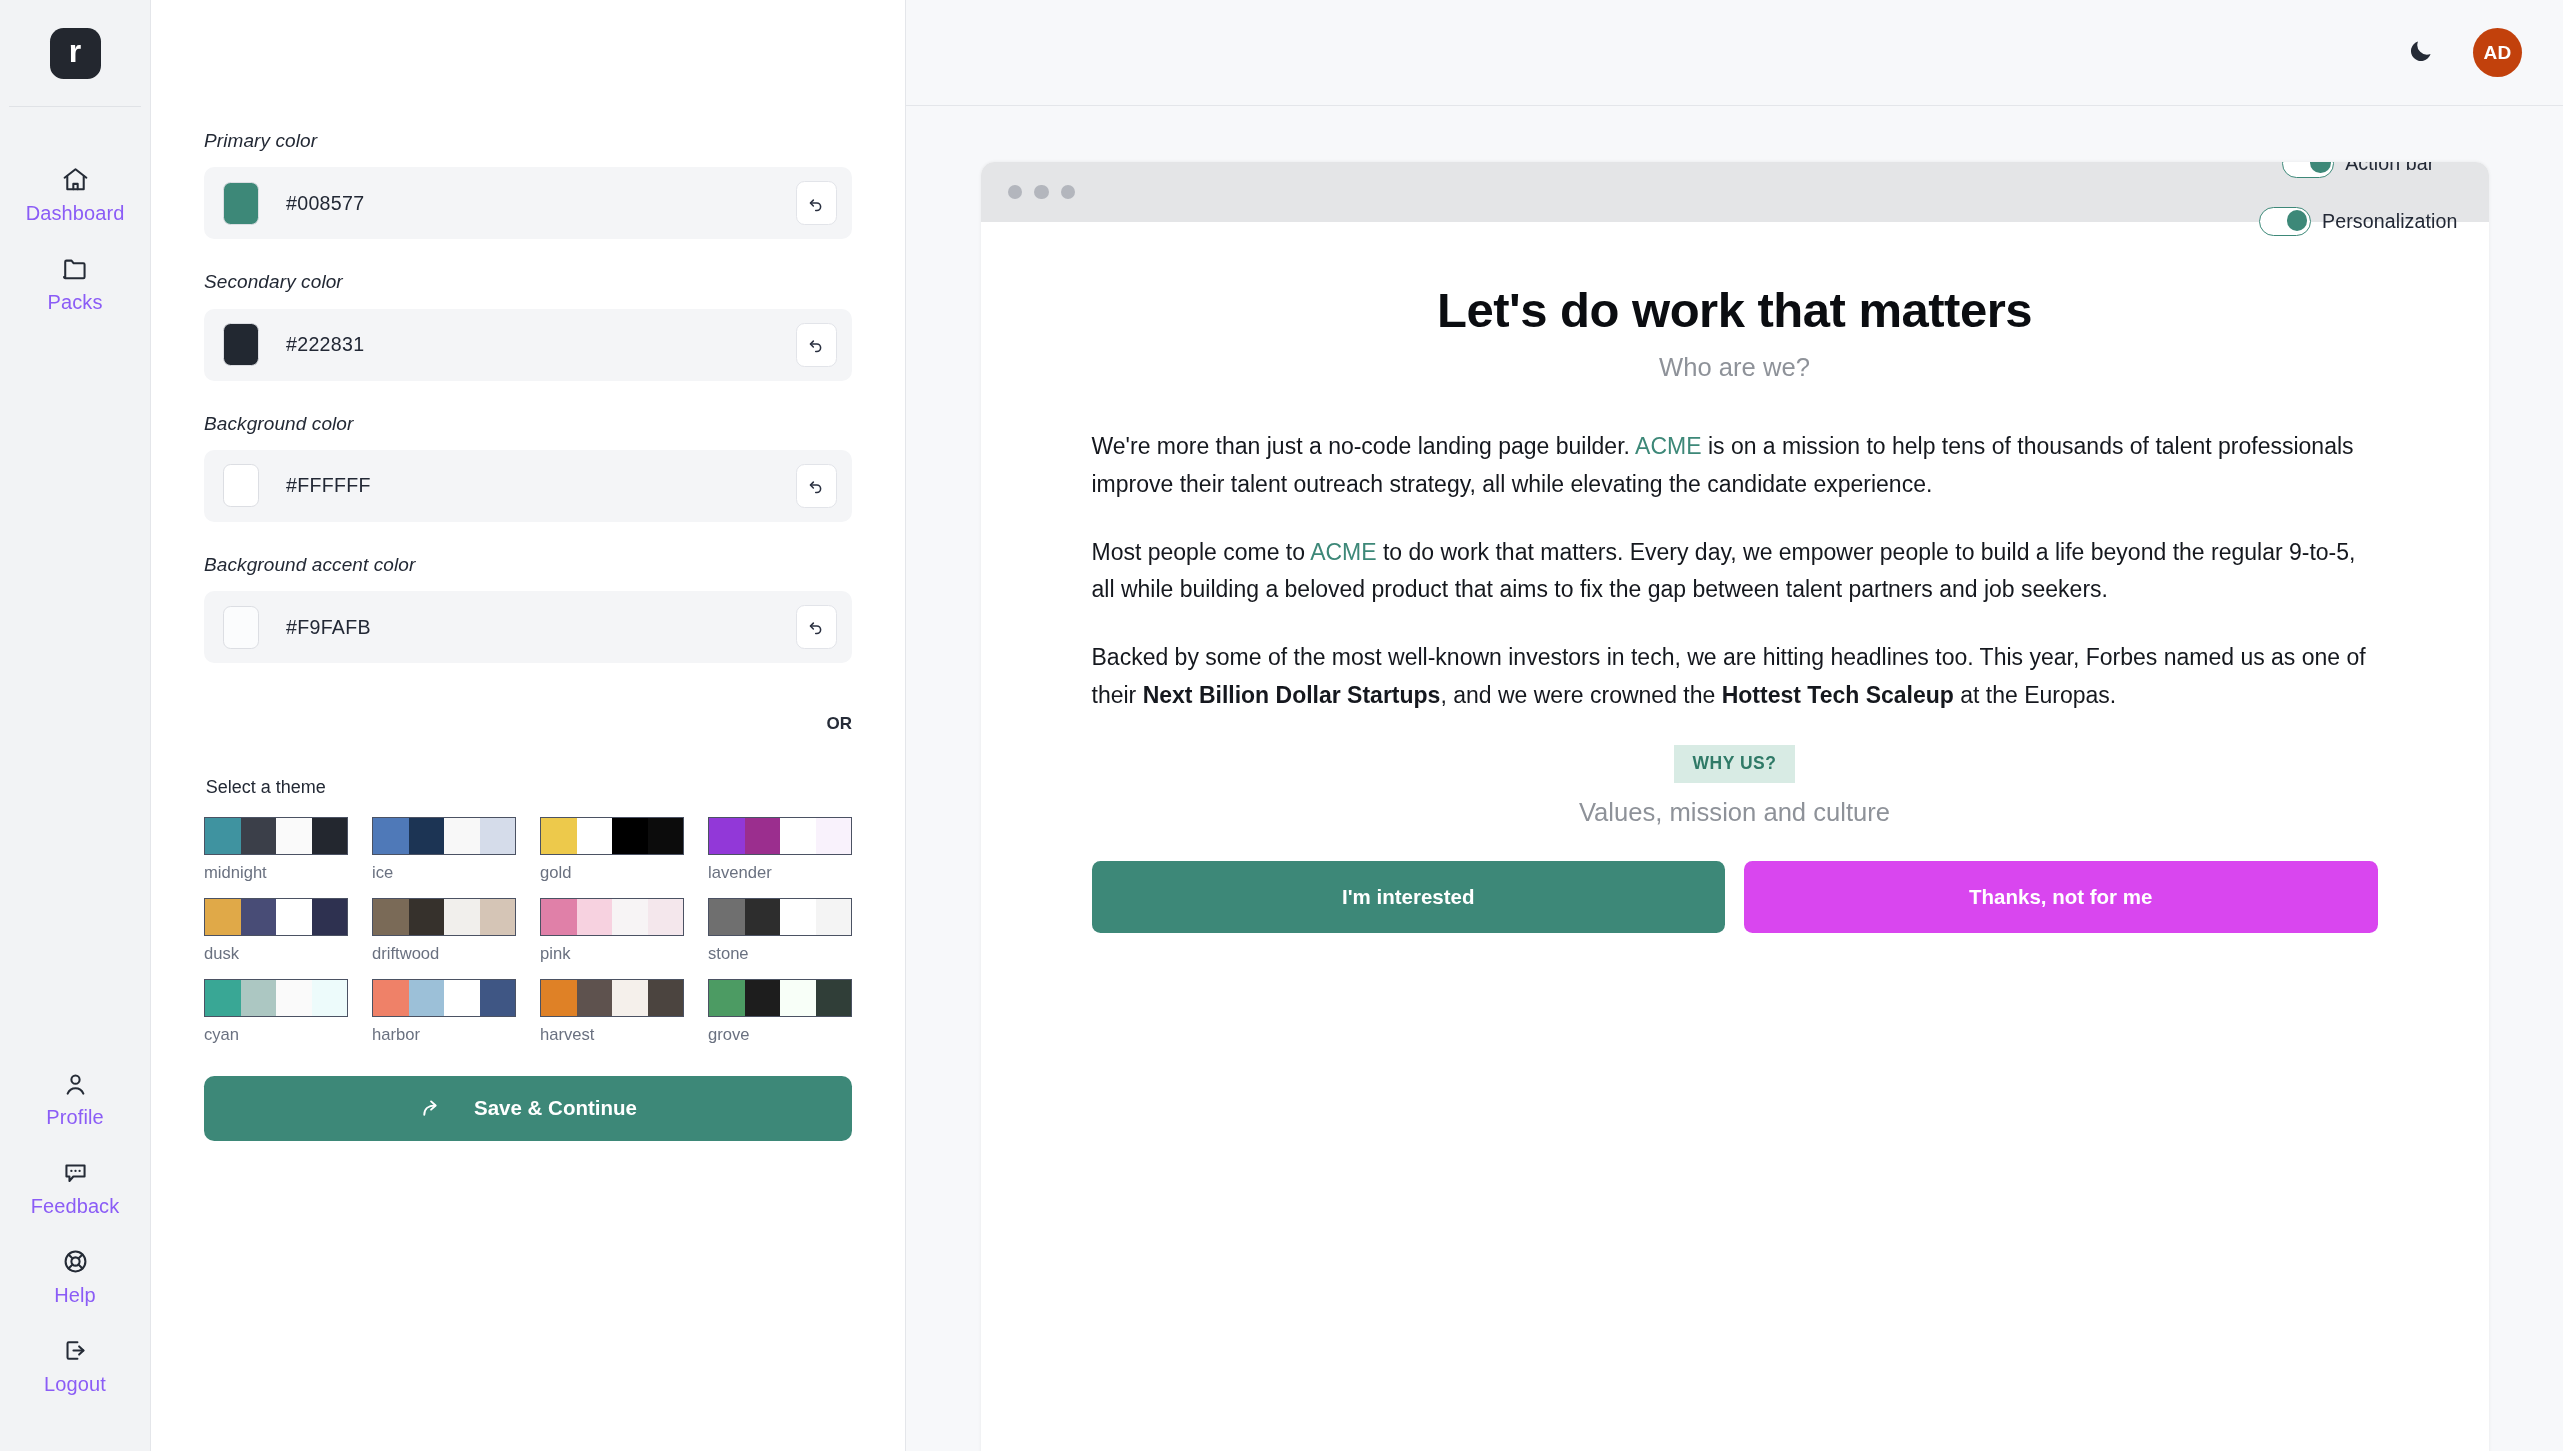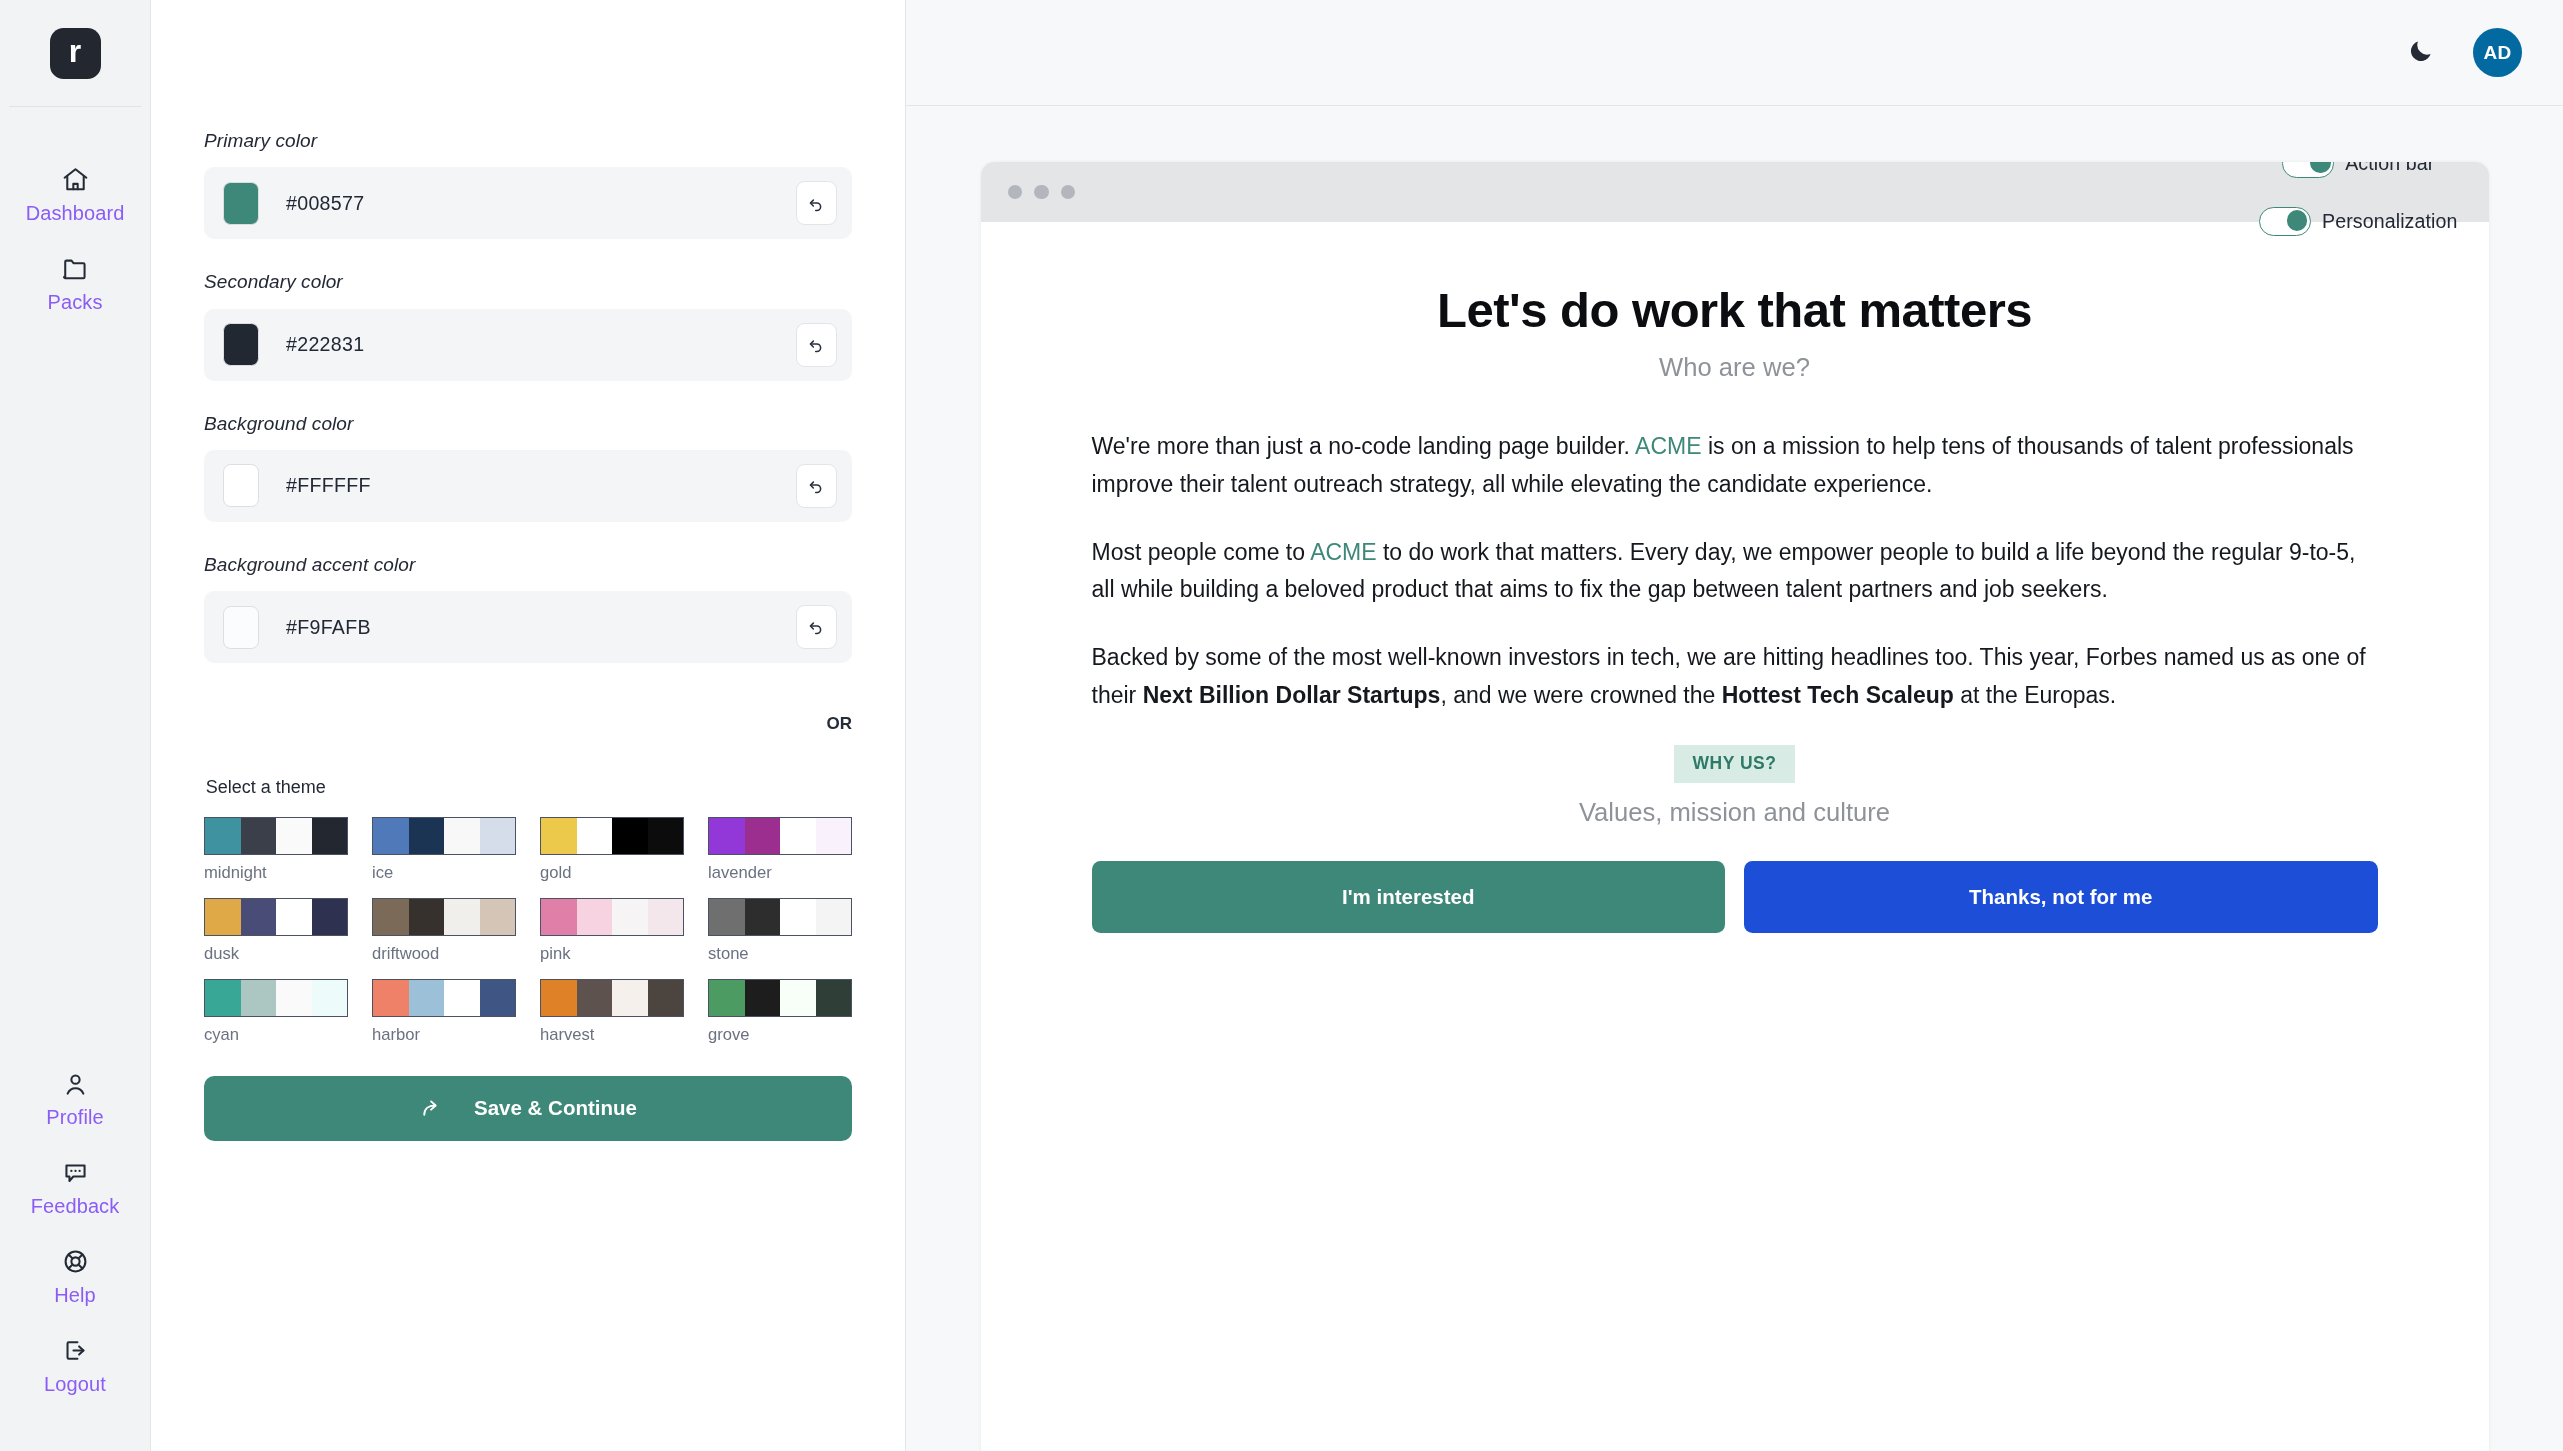--- a/index.html
+++ b/index.html
@@ -88,21 +88,21 @@
 
   
   .right { flex: 1; height: 1451px; display: flex; flex-direction: column; background: #f7f8fa; }
   .topbar {
     height: 106px; background: #f7f8fa; border-bottom: 0.9px solid #e4e6ea;
     display: flex; align-items: center; justify-content: flex-end;
     padding-right: 41px; gap: 38px; flex: 0 0 106px;
   }
   .moon-btn { cursor: pointer; display: flex; align-items: center; }
   .avatar {
-    width: 49px; height: 49px; border-radius: 50%; background: #0369a1; color: #fff;
+    width: 49px; height: 49px; border-radius: 50%; background: #c2410c; color: #fff;
     display: flex; align-items: center; justify-content: center;
     font-size: 19px; font-weight: 700; letter-spacing: 0.4px; cursor: pointer;
   }
   .preview-area {
     flex: 1; padding: 56px 0 0 0; display: flex; justify-content: center;
     background: #f7f8fa; overflow: hidden;
   }
   .browser {
     width: 1508px; border-radius: 13.6px 13.6px 0 0; overflow: hidden;
     box-shadow: 0 0.9px 3.4px rgba(20,25,35,.07);
@@ -143,21 +143,21 @@
   }
   .body-copy p .acme { color: #3d8878; }
   .body-copy p b { font-weight: 700; }
   .cta-row { display: flex; gap: 19px; padding: 0 111px; margin-top: 34px; }
   .cta {
     flex: 1; height: 72px; border-radius: 8.5px; border: none; cursor: pointer;
     font-size: 20.5px; font-weight: 700; color: #fff;
     font-family: "Liberation Sans", sans-serif;
   }
   .cta.primary { background: #3d8878; }
-  .cta.secondary { background: #1d4ed8; }
+  .cta.secondary { background: #d946ef; }
 </style>
 </head>
 <body>
 
 <div class="app">
 
   <nav class="sidebar">
     <div class="logo-wrap">
       <div class="logo">r</div>
     </div>

